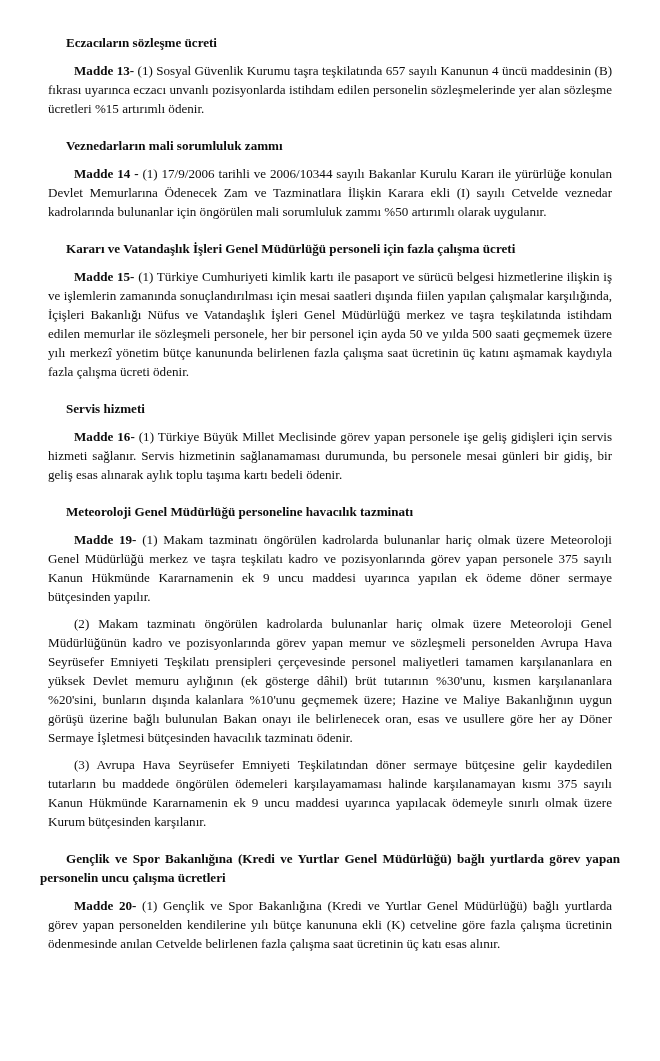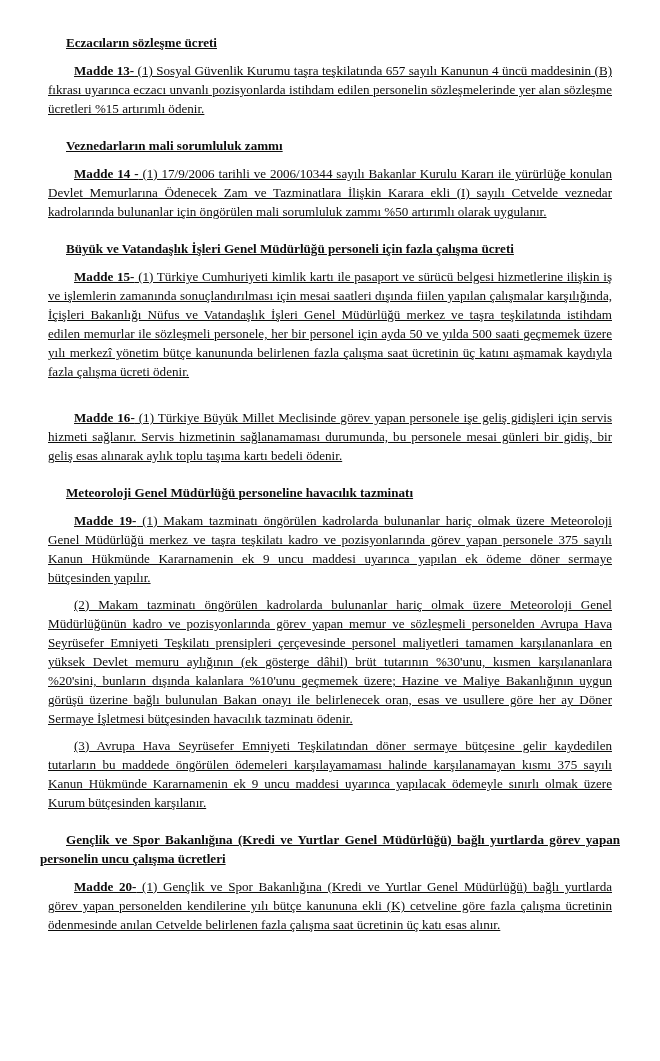--- a/index.html
+++ b/index.html
@@ -14,21 +14,20 @@
     color: #0d0d0d;
     -webkit-font-smoothing: antialiased;
   }
   #page {
     position: relative;
     width: 660px;
     height: 1061px;
     box-sizing: border-box;
     padding: 34px 40px 10px 40px;
     overflow: hidden;
-    text-decoration: underline;
   }
   .doc {
     font-size: 13.1px;
     line-height: 1.452;
     text-align: justify;
     text-justify: inter-word;
   }
   .heading {
     font-weight: bold;
     margin: 0;
@@ -62,27 +61,28 @@
   <div class="gap-md"></div>
 
   <div class="sec-block">
     <div class="heading">Veznedarların mali sorumluluk zammı</div>
     <p class="para"><span class="b">Madde 14 -</span><span> (1) 17/9/2006 tarihli ve 2006/10344 sayılı Bakanlar Kurulu Kararı ile yürürlüğe konulan Devlet Memurlarına Ödenecek Zam ve Tazminatlara İlişkin Karara ekli (I) sayılı Cetvelde veznedar kadrolarında bulunanlar için öngörülen mali sorumluluk zammı %50 artırımlı olarak uygulanır.</span></p>
   </div>
 
   <div class="gap-md"></div>
 
   <div class="sec-block">
-    <div class="heading wrap">Büyük ve Vatandaşlık İşleri Genel Müdürlüğü personeli için fazla çalışma ücreti</div>
+    <div class="heading wrap">Kararı ve Vatandaşlık İşleri Genel Müdürlüğü personeli için fazla çalışma ücreti</div>
     <p class="para"><span class="b">Madde 15-</span><span> (1) Türkiye Cumhuriyeti kimlik kartı ile pasaport ve sürücü belgesi hizmetlerine ilişkin iş ve işlemlerin zamanında sonuçlandırılması için mesai saatleri dışında fiilen yapılan çalışmalar karşılığında, İçişleri Bakanlığı Nüfus ve Vatandaşlık İşleri Genel Müdürlüğü merkez ve taşra teşkilatında istihdam edilen memurlar ile sözleşmeli personele, her bir personel için ayda 50 ve yılda 500 saati geçmemek üzere yılı merkezî yönetim bütçe kanununda belirlenen fazla çalışma saat ücretinin üç katını aşmamak kaydıyla fazla çalışma ücreti ödenir.</span></p>
   </div>
 
   <div class="gap-md"></div>
 
   <div class="sec-block">
+    <div class="heading">Servis hizmeti</div>
     <p class="para"><span class="b">Madde 16-</span><span> (1) Türkiye Büyük Millet Meclisinde görev yapan personele işe geliş gidişleri için servis hizmeti sağlanır. Servis hizmetinin sağlanamaması durumunda, bu personele mesai günleri bir gidiş, bir geliş esas alınarak aylık toplu taşıma kartı bedeli ödenir.</span></p>
   </div>
 
   <div class="gap-md"></div>
 
   <div class="sec-block">
     <div class="heading">Meteoroloji Genel Müdürlüğü personeline havacılık tazminatı</div>
     <p class="para"><span class="b">Madde 19-</span><span> (1) Makam tazminatı öngörülen kadrolarda bulunanlar hariç olmak üzere Meteoroloji Genel Müdürlüğü merkez ve taşra teşkilatı kadro ve pozisyonlarında görev yapan personele 375 sayılı Kanun Hükmünde Kararnamenin ek 9 uncu maddesi uyarınca yapılan ek ödeme döner sermaye bütçesinden yapılır.</span></p>
     <p class="para"><span>(2) Makam tazminatı öngörülen kadrolarda bulunanlar hariç olmak üzere Meteoroloji Genel Müdürlüğünün kadro ve pozisyonlarında görev yapan memur ve sözleşmeli personelden Avrupa Hava Seyrüsefer Emniyeti Teşkilatı prensipleri çerçevesinde personel maliyetleri tamamen karşılananlara en yüksek Devlet memuru aylığının (ek gösterge dâhil) brüt tutarının %30'unu, kısmen karşılananlara %20'sini, bunların dışında kalanlara %10'unu geçmemek üzere; Hazine ve Maliye Bakanlığının uygun görüşü üzerine bağlı bulunulan Bakan onayı ile belirlenecek oran, esas ve usullere göre her ay Döner Sermaye İşletmesi bütçesinden havacılık tazminatı ödenir.</span></p>
     <p class="para"><span>(3) Avrupa Hava Seyrüsefer Emniyeti Teşkilatından döner sermaye bütçesine gelir kaydedilen tutarların bu maddede öngörülen ödemeleri karşılayamaması halinde karşılanamayan kısmı 375 sayılı Kanun Hükmünde Kararnamenin ek 9 uncu maddesi uyarınca yapılacak ödemeyle sınırlı olmak üzere Kurum bütçesinden karşılanır.</span></p>

